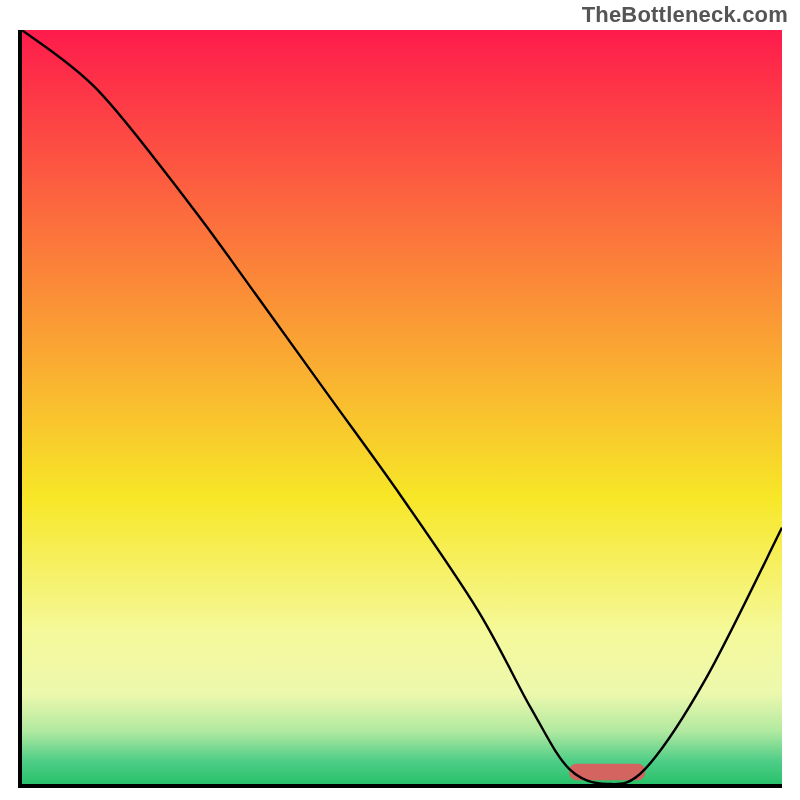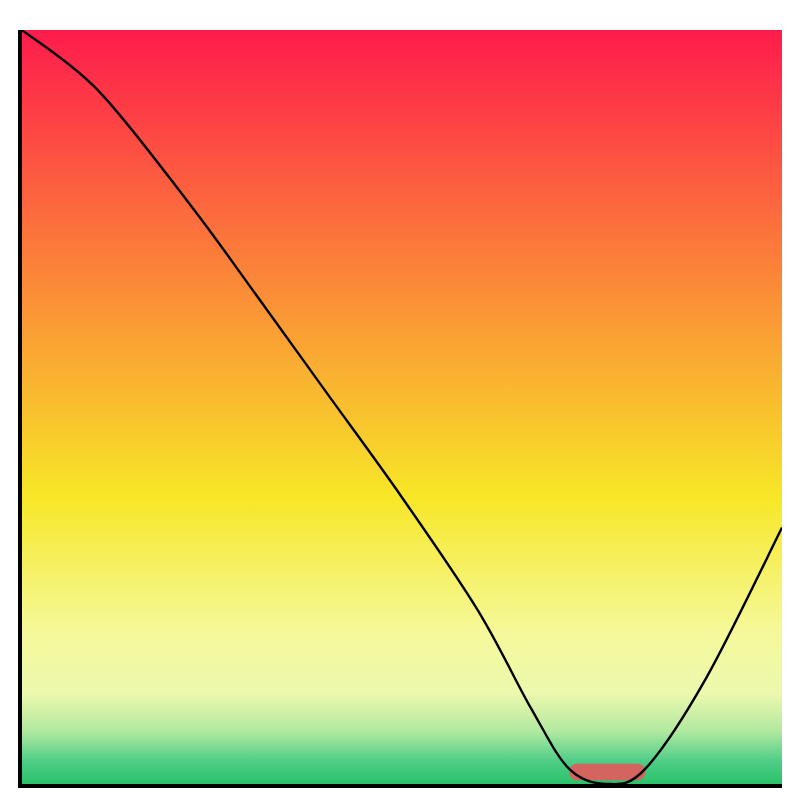--- a/index.html
+++ b/index.html
@@ -38,20 +38,21 @@
   .plot svg {
     display: block;
     width: 100%;
     height: 100%;
   }
 </style>
 </head>
 <body>
 
 <div class="wrap">
+  <div class="watermark">TheBottleneck.com</div>
 
   <div class="plot">
     <svg id="chart-svg" viewBox="0 0 100 100" preserveAspectRatio="none">
       <defs>
         <linearGradient id="bg-grad" x1="0" y1="0" x2="0" y2="1">
             <stop offset="0%" stop-color="#fe1b4c"></stop>
             <stop offset="35%" stop-color="#fb8e37"></stop>
             <stop offset="62%" stop-color="#f7e727"></stop>
             <stop offset="80%" stop-color="#f5f99b"></stop>
             <stop offset="88%" stop-color="#ecf8ad"></stop>

